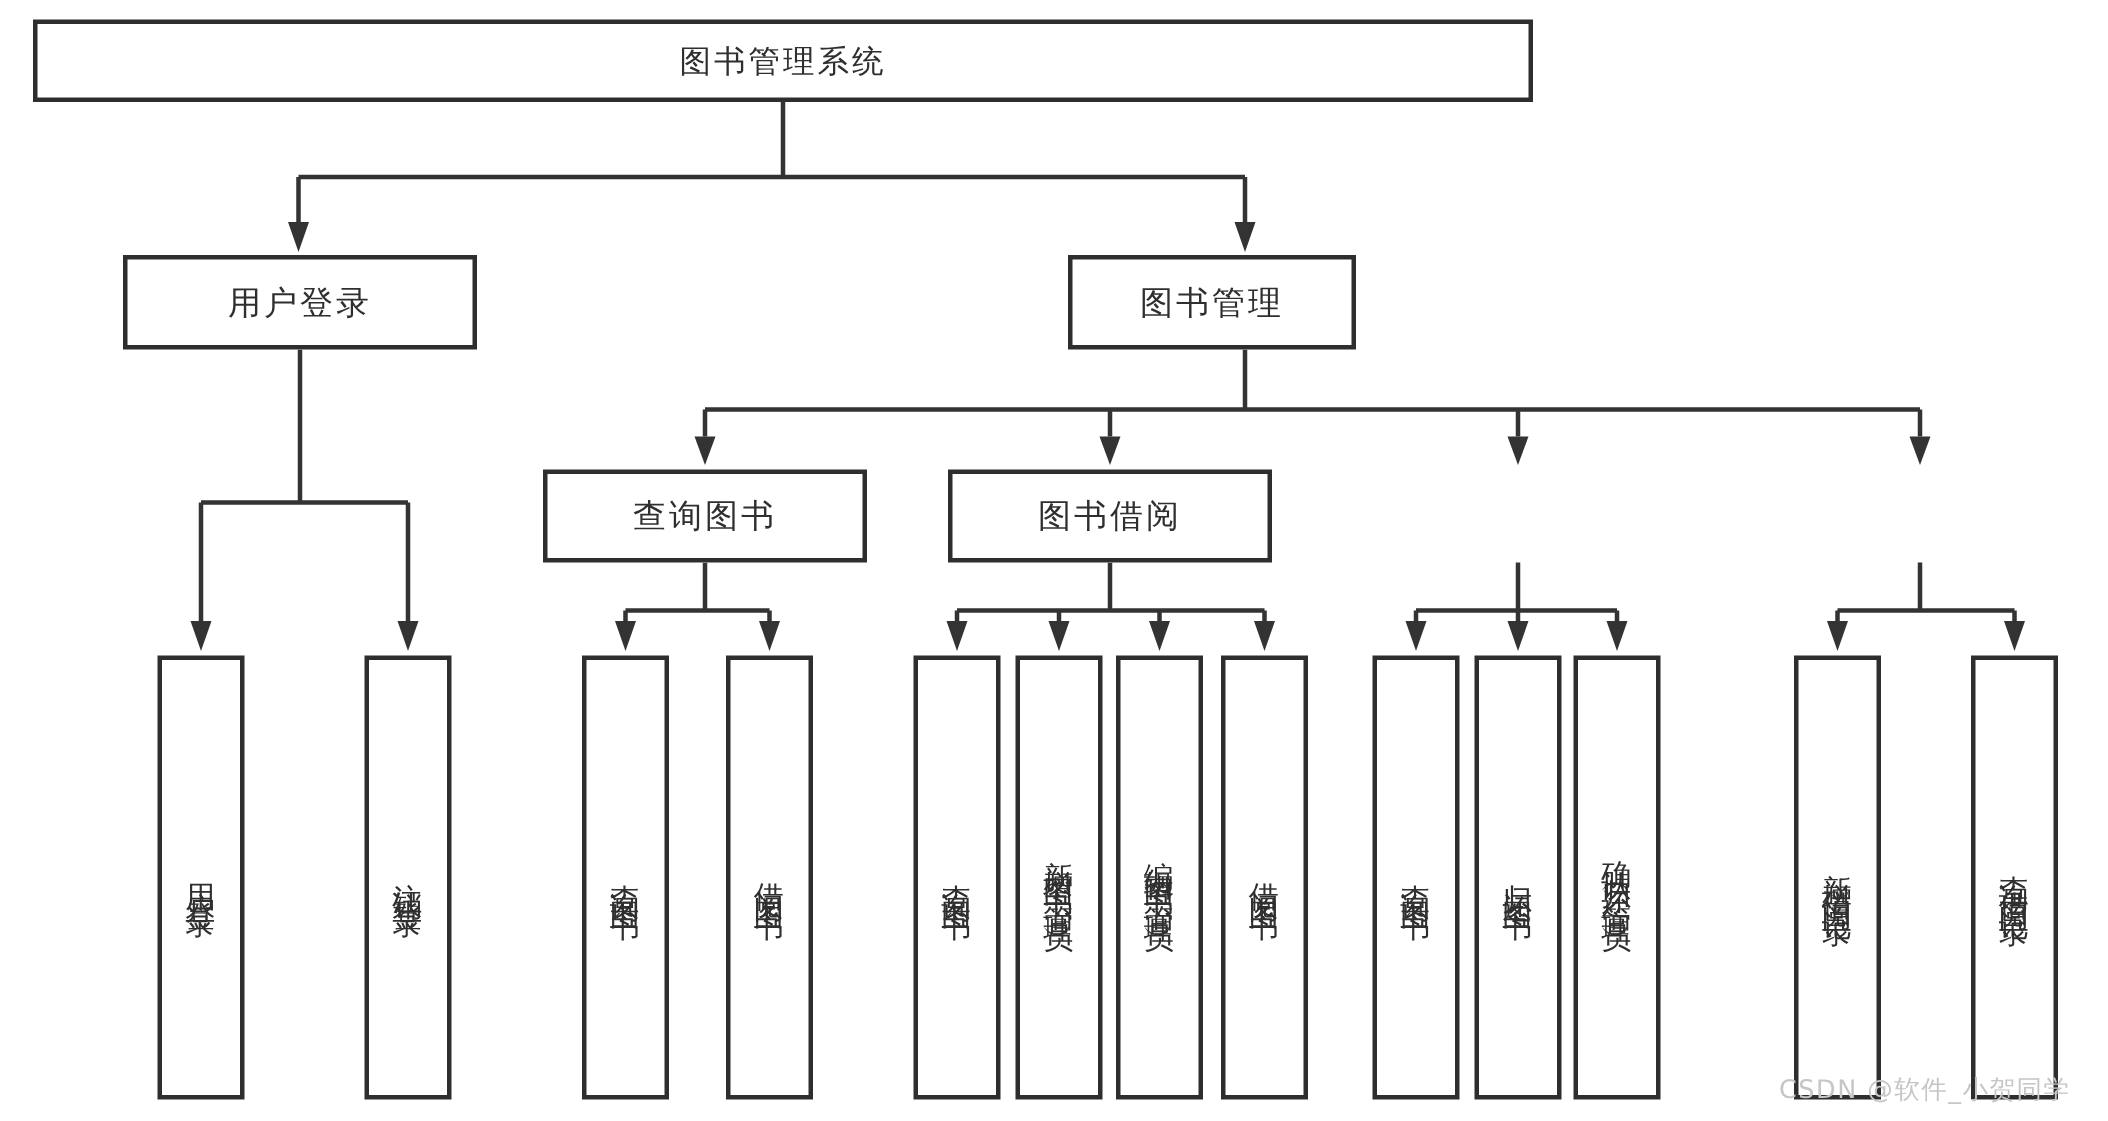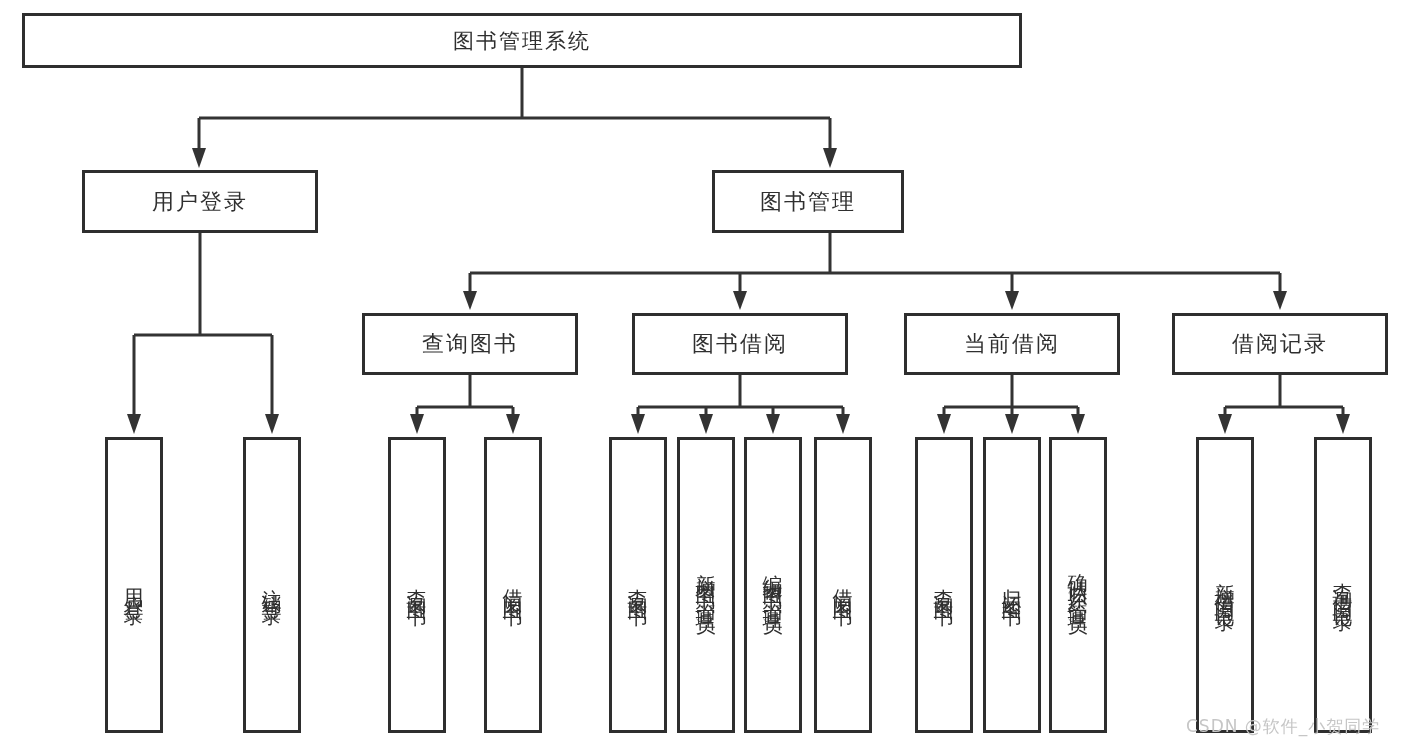--- a/index.html
+++ b/index.html
@@ -137,26 +137,20 @@
   <div class="hnode node-l1-b">
     <span>图书管理</span>
   </div>
 
   <div class="hnode node-l2 node-l2-a">
     <span>查询图书</span>
   </div>
   <div class="hnode node-l2 node-l2-b">
     <span>图书借阅</span>
   </div>
-  <div class="hnode node-l2 node-l2-c">
-    <span>当前借阅</span>
-  </div>
-  <div class="hnode node-l2 node-l2-d">
-    <span>借阅记录</span>
-  </div>
 
   <div class="vnode" style="left:105px">
     <span>用户登录</span>
   </div>
   <div class="vnode" style="left:243px">
     <span>注销登录</span>
   </div>
   <div class="vnode" style="left:388px">
     <span>查询图书</span>
   </div>

